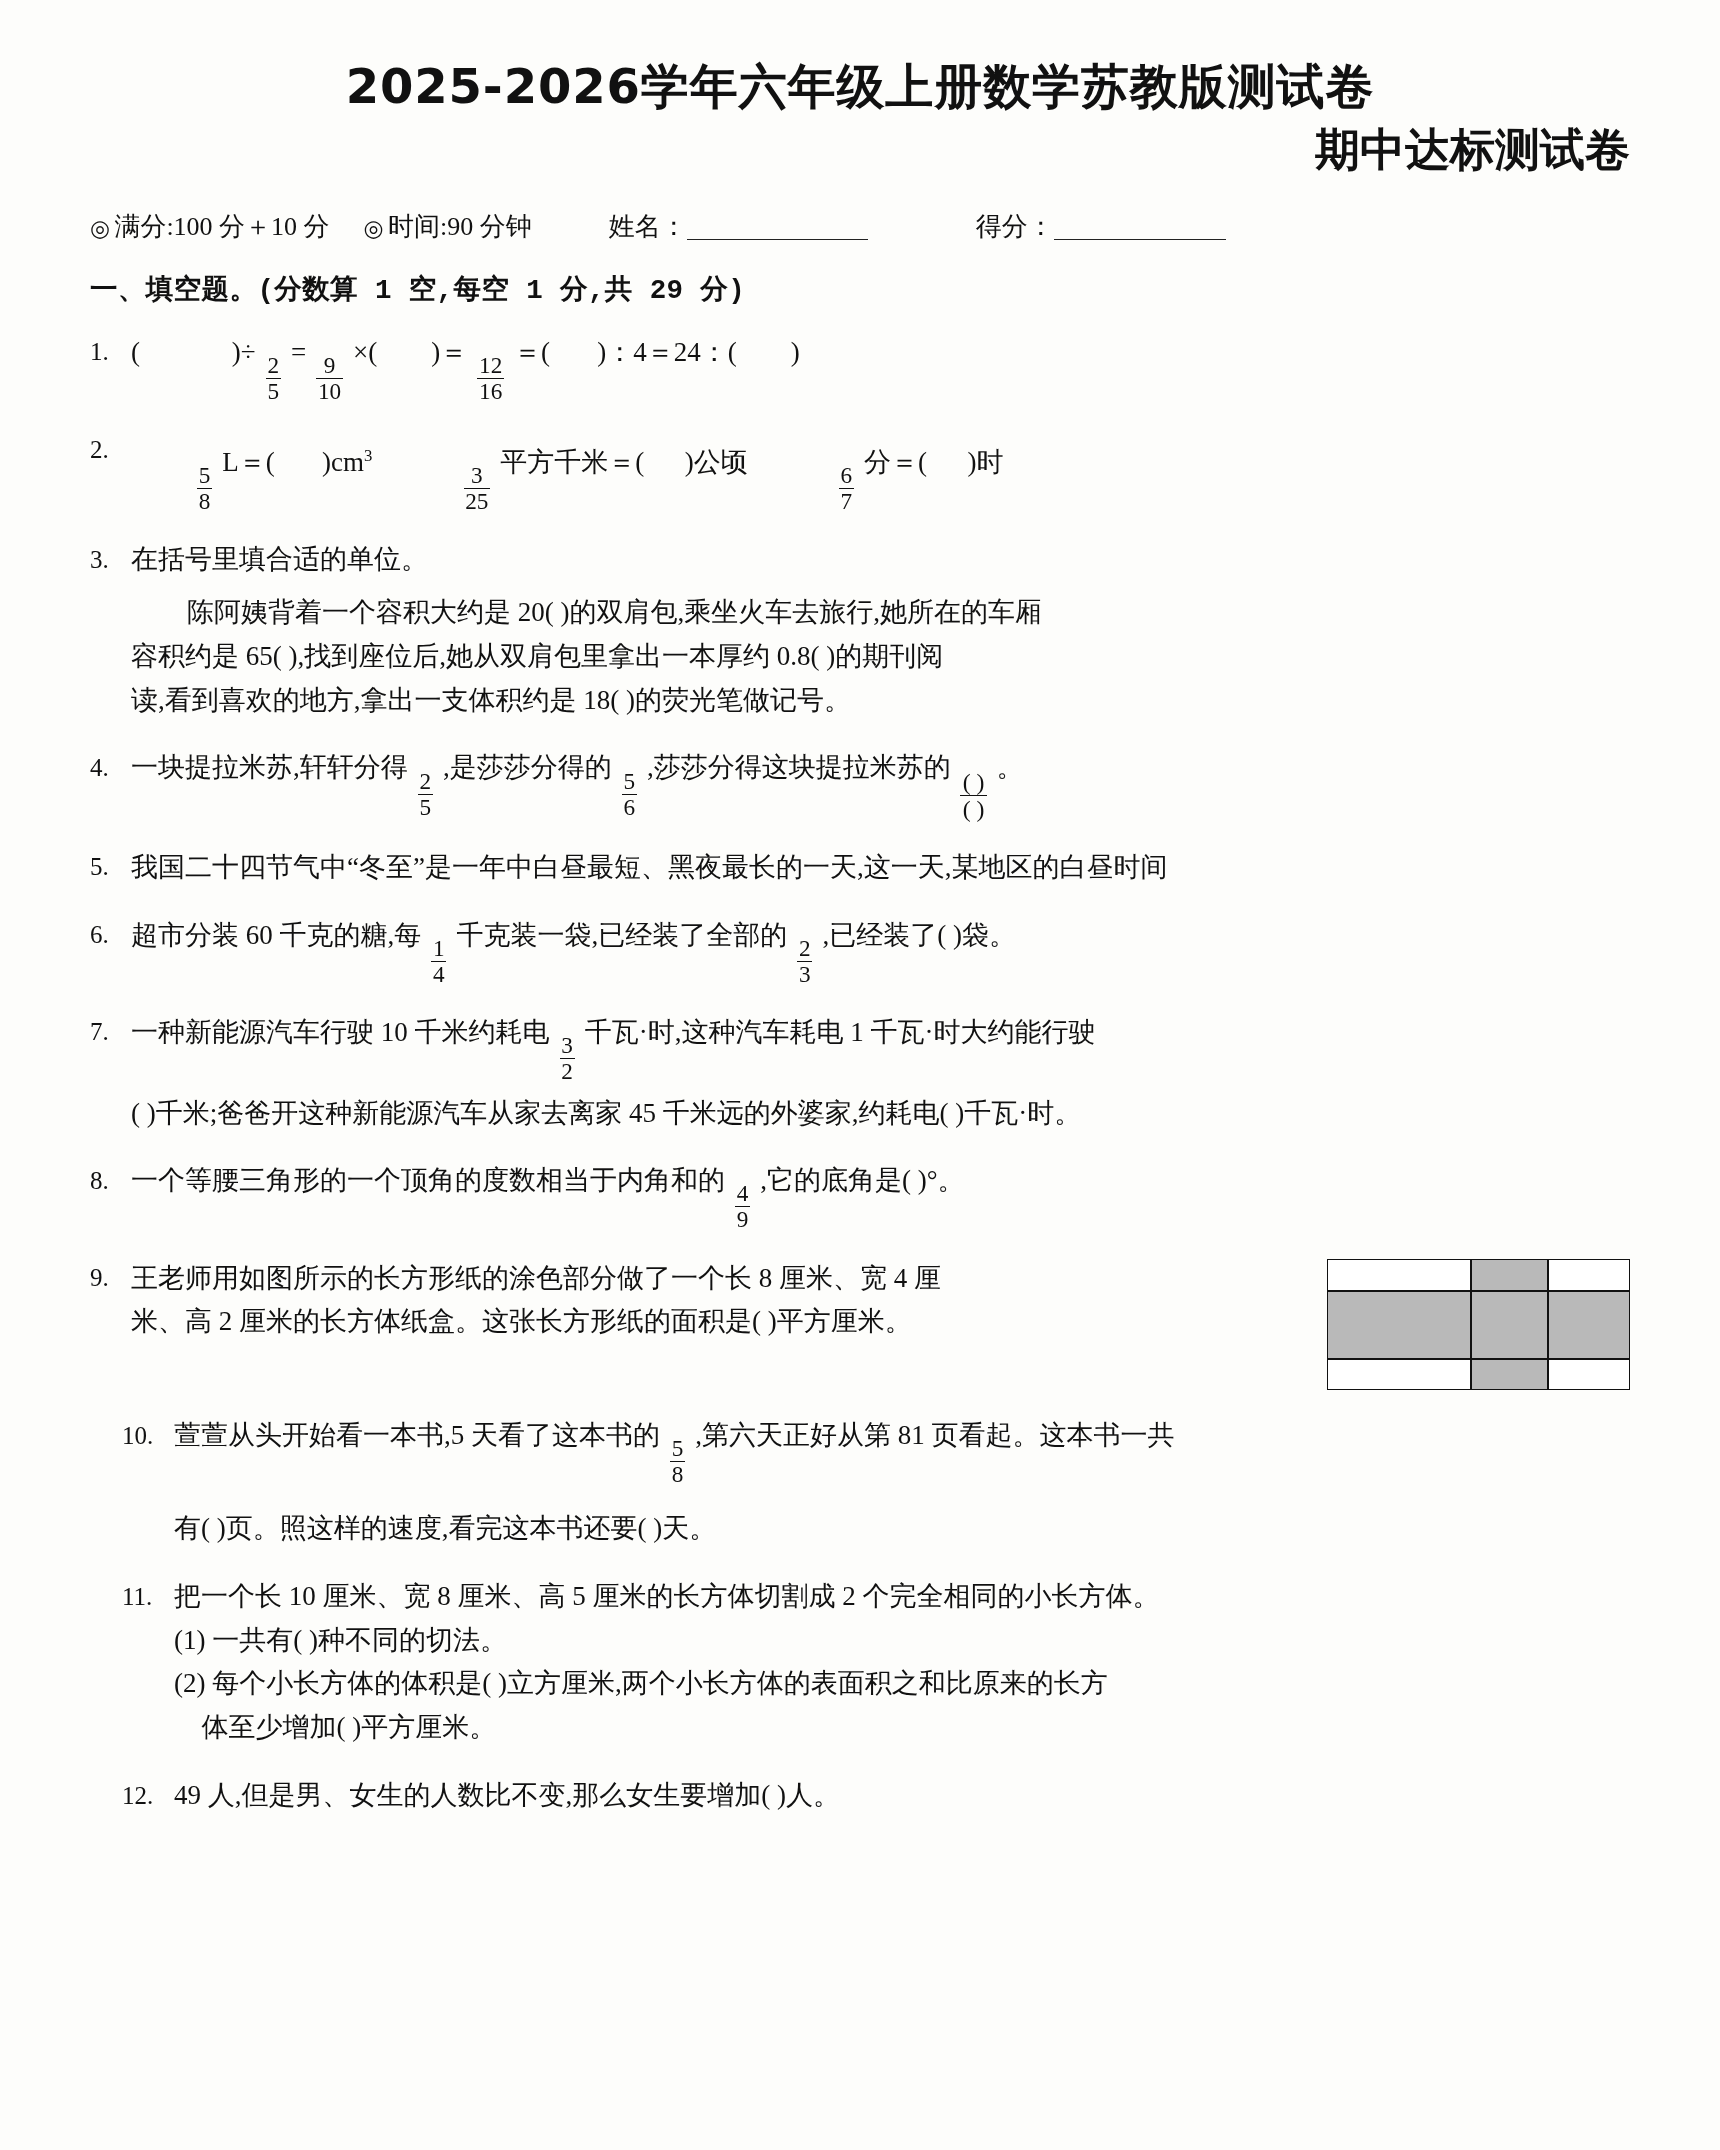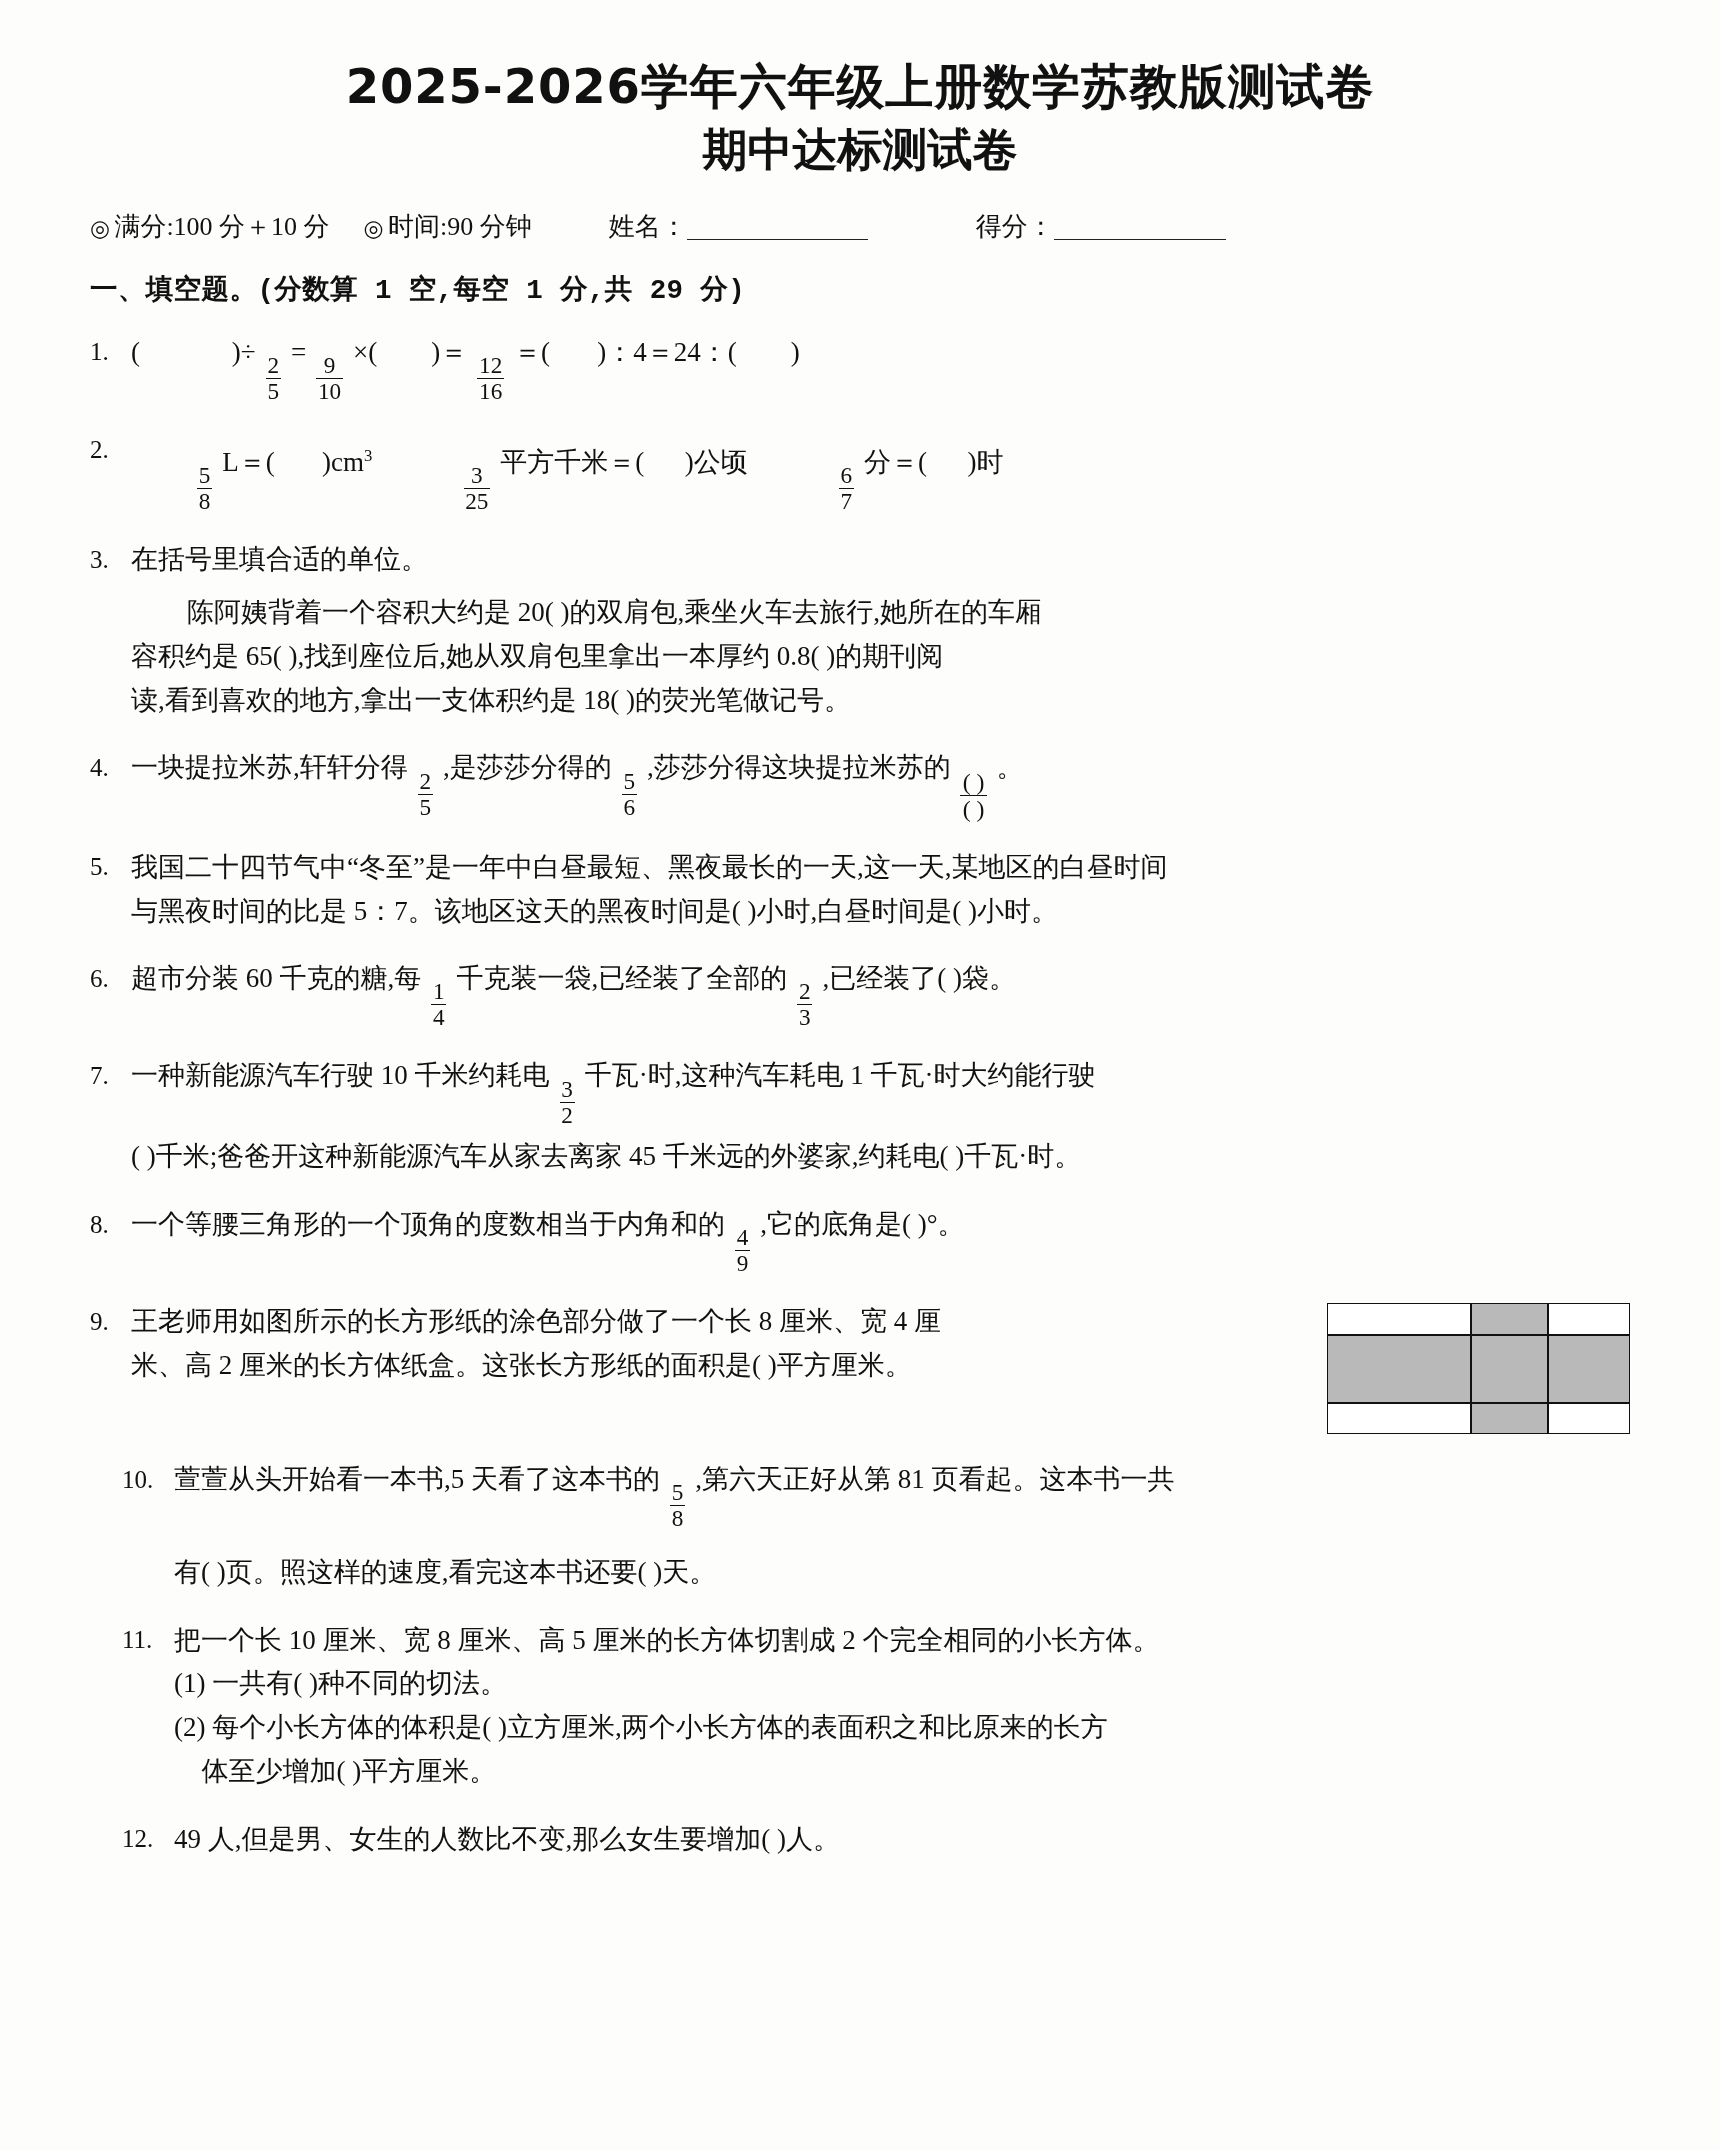--- a/index.html
+++ b/index.html
@@ -23,21 +23,21 @@
   .title-main {
     text-align: center;
     font-family: "DejaVu Sans", sans-serif;
     font-weight: bold;
     font-size: 48px;
     letter-spacing: 0.9px;
     line-height: 1.28;
     margin: 4.3px 0 0 0;
   }
   .title-sub {
-    text-align: center;
+    text-align: right;
     font-family: "DejaVu Sans", sans-serif;
     font-weight: bold;
     font-size: 45px;
     line-height: 1.3;
     margin: 3.4px 0 0 0;
   }
   
   .meta-row {
     display: flex;
     align-items: flex-end;
@@ -257,21 +257,20 @@
         <span class="den">(    )</span>
       </span>
       <span>。</span>
     </div>
   </div>
 
   <div class="q">
     <div class="q-num">5.</div>
     <div class="q-body">
       <span class="q-line">我国二十四节气中“冬至”是一年中白昼最短、黑夜最长的一天,这一天,某地区的白昼时间</span>
-      <span class="q-line">与黑夜时间的比是 5：7。该地区这天的黑夜时间是(        )小时,白昼时间是(        )小时。</span>
     </div>
   </div>
 
   <div class="q">
     <div class="q-num">6.</div>
     <div class="q-body">
       <span>超市分装 60 千克的糖,每</span>
       <span class="frac">
         <span class="num">1</span>
         <span class="den">4</span>

